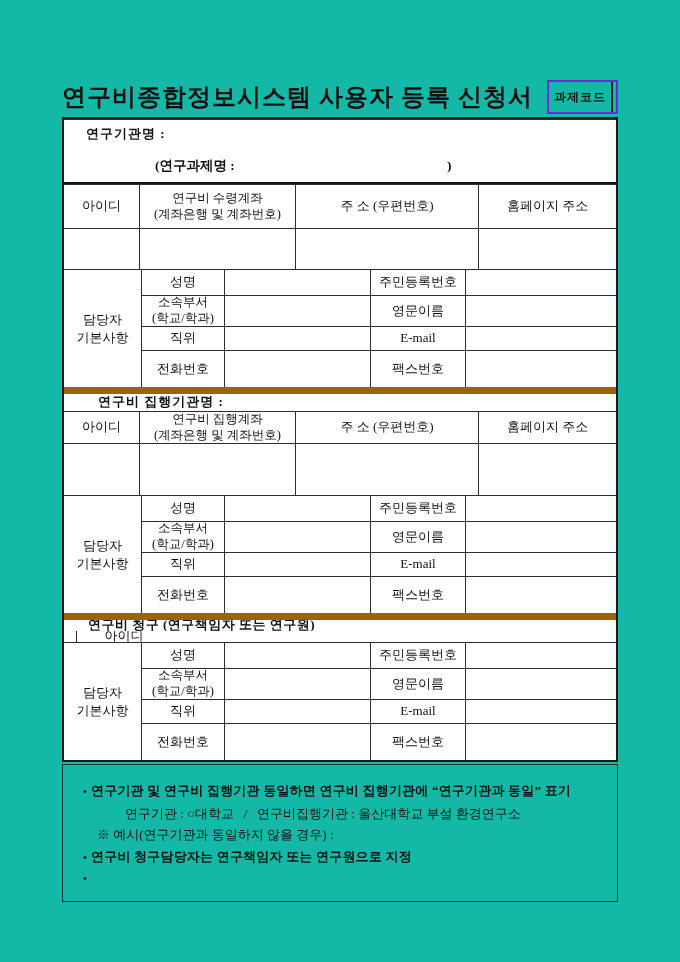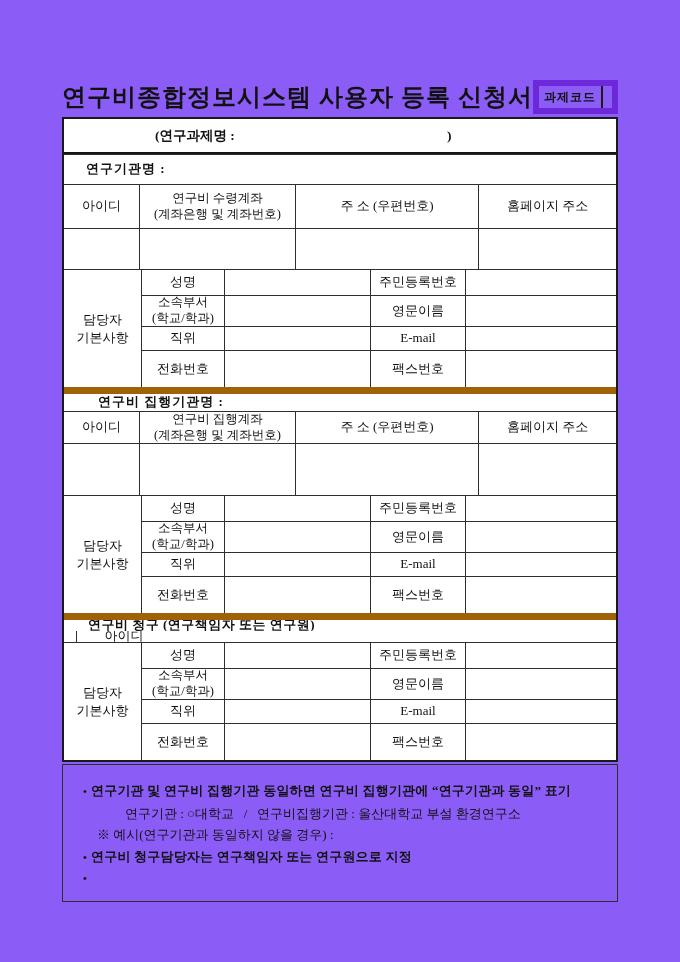--- a/index.html
+++ b/index.html
@@ -1,30 +1,30 @@
 <!DOCTYPE html>
 <html><head>
 <meta charset="utf-8">
 <style>
   * { margin: 0; padding: 0; box-sizing: border-box; }
   html, body { background: #e8e8e8; }
   body { font-family: "Liberation Serif", "DejaVu Serif", serif; color: #111; }
   .page {
-    position: relative; width: 680px; height: 962px; background: #8b5cf6;
+    position: relative; width: 680px; height: 962px; background: #14b8a6;
     margin: 0 auto; overflow: hidden;
   }
   .content { position: absolute; left: 62px; top: 80px; width: 556px; }
 
   
   .title-row { display: flex; justify-content: space-between; align-items: stretch; height: 34px; }
   .doc-title {
     font-size: 24px; font-weight: bold; letter-spacing: 1px; line-height: 34px;
     white-space: nowrap;
   }
-  .code-box { display: flex; width: 118px; border: 6px solid #6d28d9; }
+  .code-box { display: flex; width: 118px; border: 2px solid #6d28d9; margin-left: 14px; }
   .code-label {
     width: 64px; border-right: 2px solid #1a1a1a; font-size: 12px; font-weight: bold;
     display: flex; align-items: center; justify-content: center; letter-spacing: 1px;
   }
   .code-value { flex: 1; }
 
   
   .form-table { margin-top: 3px; border: 2px solid #1a1a1a; background: #fff; }
   .frow { display: flex; border-top: 1px solid #2e2e2e; }
   .frow.first { border-top: none; }
@@ -99,29 +99,29 @@
     <div class="title-row">
       <div class="doc-title">연구비종합정보시스템 사용자 등록 신청서</div>
       <div class="code-box">
         <div class="code-label">과제코드</div>
         <div class="code-value"></div>
       </div>
     </div>
 
     <div class="form-table">
 
+      <div class="frow r-secname">
+        <div class="c">연구기관명 :</div>
+      </div>
+
       <div class="frow first r-pname">
         <span class="lead"></span>
         <span>(연구과제명 :</span>
         <span class="gap"></span>
         <span>)</span>
-      </div>
-
-      <div class="frow r-secname">
-        <div class="c">연구기관명 :</div>
       </div>
       <div class="frow r-head1">
         <div class="c w1">아이디</div>
         <div class="c w2 pre">연구비 수령계좌
 (계좌은행 및 계좌번호)</div>
         <div class="c w3">주 소 (우편번호)</div>
         <div class="c w4">홈페이지 주소</div>
       </div>
       <div class="frow r-vals1">
         <div class="c w1"></div>

